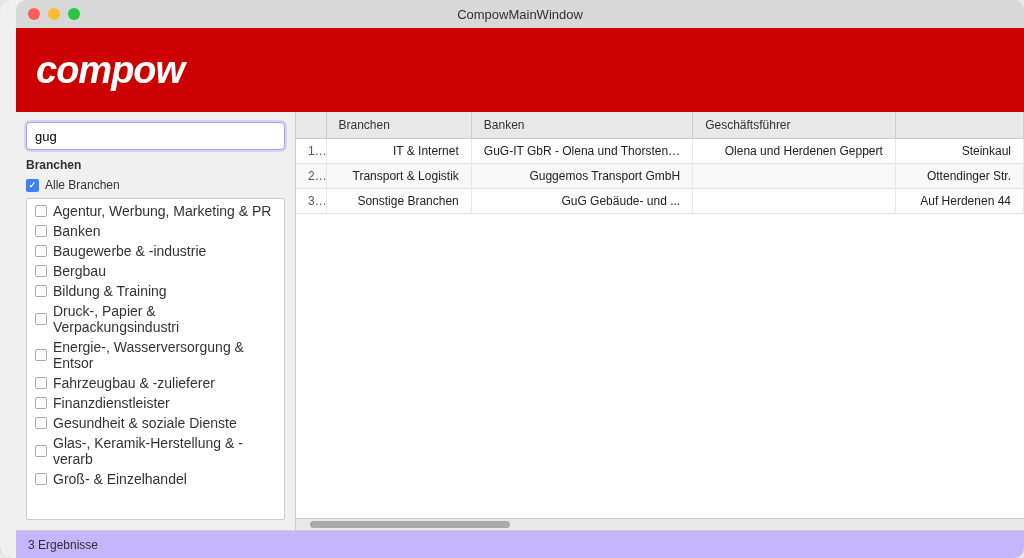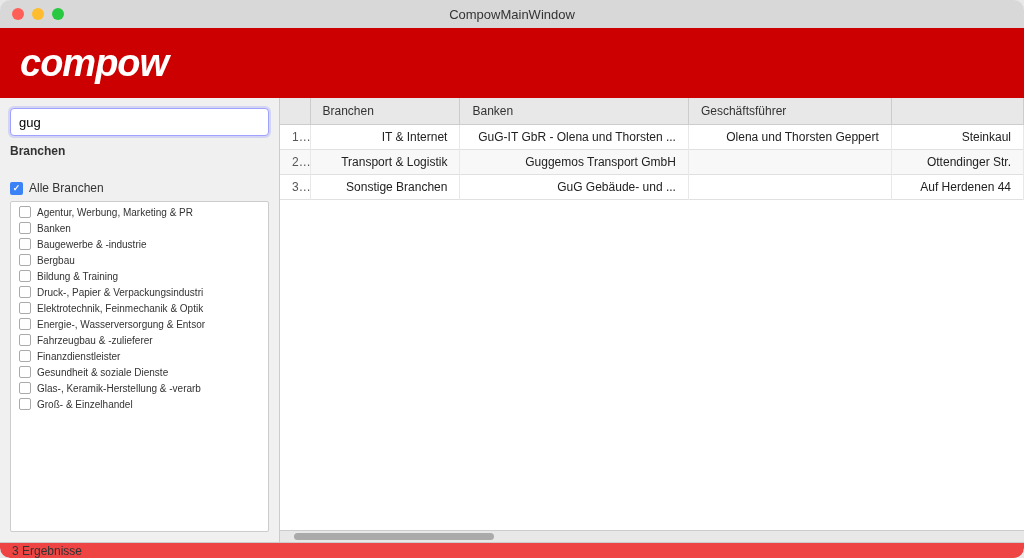--- a/index.html
+++ b/index.html
@@ -15,20 +15,21 @@
     
     .window {
       width: 1024px;
       height: 558px;
       background: #f0f0f0;
       border-radius: 10px;
       display: flex;
       flex-direction: column;
       box-shadow: 0 10px 40px rgba(0,0,0,0.4);
       overflow: hidden;
+      padding-left: 16px;
     }
 
     .titlebar {
       background: #d8d8d8;
       height: 28px;
       display: flex;
       align-items: center;
       justify-content: center;
       position: relative;
       flex-shrink: 0;
@@ -56,21 +57,21 @@
 
     .titlebar-title {
       font-size: 13px;
       color: #333;
       font-weight: 500;
     }
 
     
     .header {
       background: #cc0000;
-      height: 70px;
+      height: 84px;
       display: flex;
       align-items: center;
       padding: 0 20px;
       flex-shrink: 0;
     }
 
     .logo-text {
       color: white;
       font-size: 38px;
       font-weight: 900;
@@ -117,21 +118,20 @@
       font-weight: 600;
       color: #333;
       margin-bottom: 6px;
     }
 
     .all-branchen-row {
       display: flex;
       align-items: center;
       gap: 6px;
       margin-bottom: 6px;
-      margin-top: 17px;
     }
 
     .checkbox-blue {
       width: 13px;
       height: 13px;
       background: #3b82f6;
       border-radius: 2px;
       display: flex;
       align-items: center;
       justify-content: center;
@@ -168,21 +168,21 @@
     .branchen-list::-webkit-scrollbar-thumb {
       background: #aaa;
       border-radius: 4px;
     }
 
     .branchen-item {
       display: flex;
       align-items: center;
       gap: 6px;
       padding: 2px 8px;
-      font-size: 10px;
+      font-size: 14px;
       color: #333;
     }
 
     .checkbox-empty {
       width: 12px;
       height: 12px;
       border: 1px solid #aaa;
       border-radius: 2px;
       background: white;
       flex-shrink: 0;
@@ -279,22 +279,22 @@
     .hscroll-thumb {
       width: 200px;
       height: 7px;
       background: #aaa;
       border-radius: 4px;
       margin-left: 10px;
     }
 
     
     .status-bar {
-      height: 16px;
-      background: #ef4444;
+      height: 28px;
+      background: #c4b5fd;
       border-top: 1px solid #ccc;
       display: flex;
       align-items: center;
       padding: 0 12px;
       flex-shrink: 0;
     }
 
     .status-text {
       font-size: 12px;
       color: #333;
@@ -348,24 +348,20 @@
             <div class="checkbox-empty"></div>
             <span>Bergbau</span>
           </div>
           <div class="branchen-item">
             <div class="checkbox-empty"></div>
             <span>Bildung &amp; Training</span>
           </div>
           <div class="branchen-item">
             <div class="checkbox-empty"></div>
             <span>Druck-, Papier &amp; Verpackungsindustri</span>
-          </div>
-          <div class="branchen-item">
-            <div class="checkbox-empty"></div>
-            <span>Elektrotechnik, Feinmechanik &amp; Optik</span>
           </div>
           <div class="branchen-item">
             <div class="checkbox-empty"></div>
             <span>Energie-, Wasserversorgung &amp; Entsor</span>
           </div>
           <div class="branchen-item">
             <div class="checkbox-empty"></div>
             <span>Fahrzeugbau &amp; -zulieferer</span>
           </div>
           <div class="branchen-item">
@@ -397,21 +393,21 @@
               <th>Banken</th>
               <th>Geschäftsführer</th>
               <th></th>
             </tr>
           </thead>
           <tbody id="table-body">
           <tr>
       <td class="row-num">1</td>
       <td>IT &amp; Internet</td>
       <td>GuG-IT GbR - Olena und Thorsten ...</td>
-      <td>Olena und Thorsten Geppert</td>
+      <td>Olena und Herdenen Geppert</td>
       <td>Steinkaul</td>
     </tr>
               <tr>
       <td class="row-num">2</td>
       <td>Transport &amp; Logistik</td>
       <td>Guggemos Transport GmbH</td>
       <td></td>
       <td>Ottendinger Str.</td>
     </tr>
               <tr>

